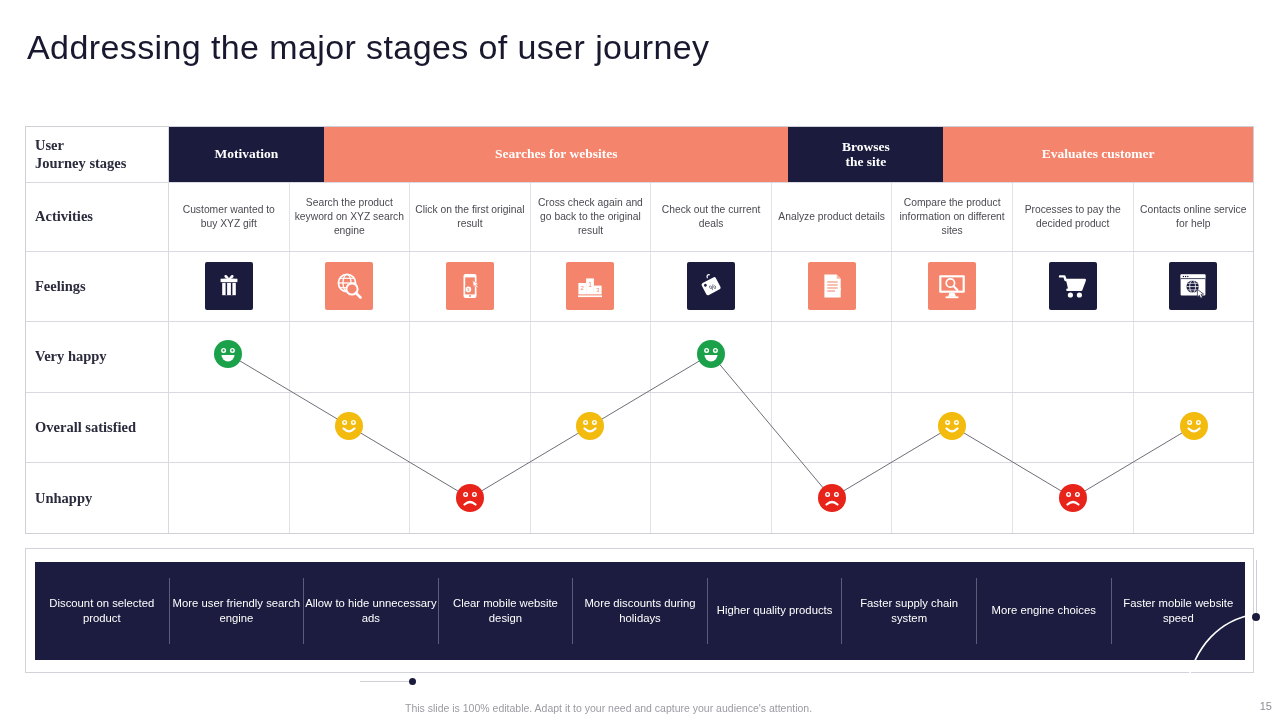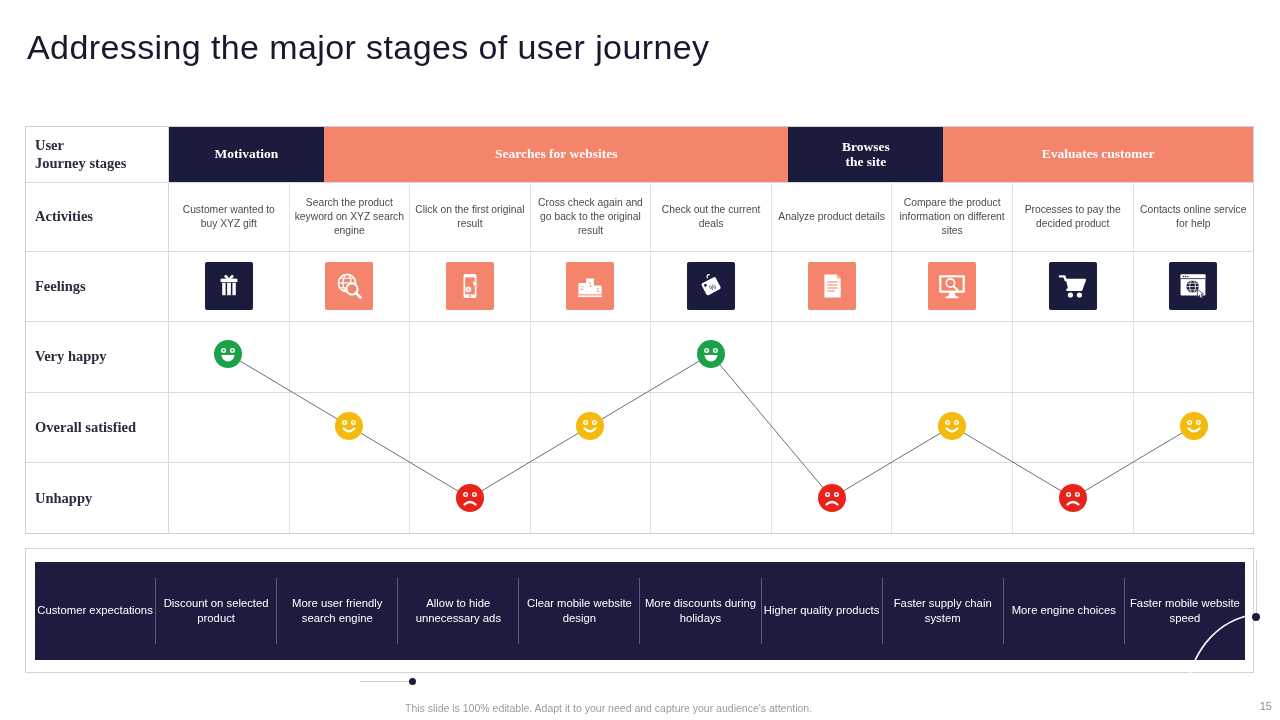--- a/index.html
+++ b/index.html
@@ -464,21 +464,20 @@
           <circle cx="19.4" cy="11.4" r="2.5" fill="#fff"></circle>
           <circle cx="10.6" cy="11.4" r="1.1" fill="#f2bb0d"></circle>
           <circle cx="19.4" cy="11.4" r="1.1" fill="#f2bb0d"></circle>
           <path d="M9.5 17.5 Q15 23 20.5 17.5" fill="none" stroke="#fff" stroke-width="2.2" stroke-linecap="round"></path>
         </svg>
       </div>
     </div>
 
   <div class="bottomframe"></div>
   <div class="bottombar">
-    <div class="bitem">Customer expectations</div>
     <div class="bitem">Discount on selected product</div>
     <div class="bitem">More user friendly search engine</div>
     <div class="bitem">Allow to hide unnecessary ads</div>
     <div class="bitem">Clear mobile website design</div>
     <div class="bitem">More discounts during holidays</div>
     <div class="bitem">Higher quality products</div>
     <div class="bitem">Faster supply chain system</div>
     <div class="bitem">More engine choices</div>
     <div class="bitem">Faster mobile website speed</div>
   </div>

